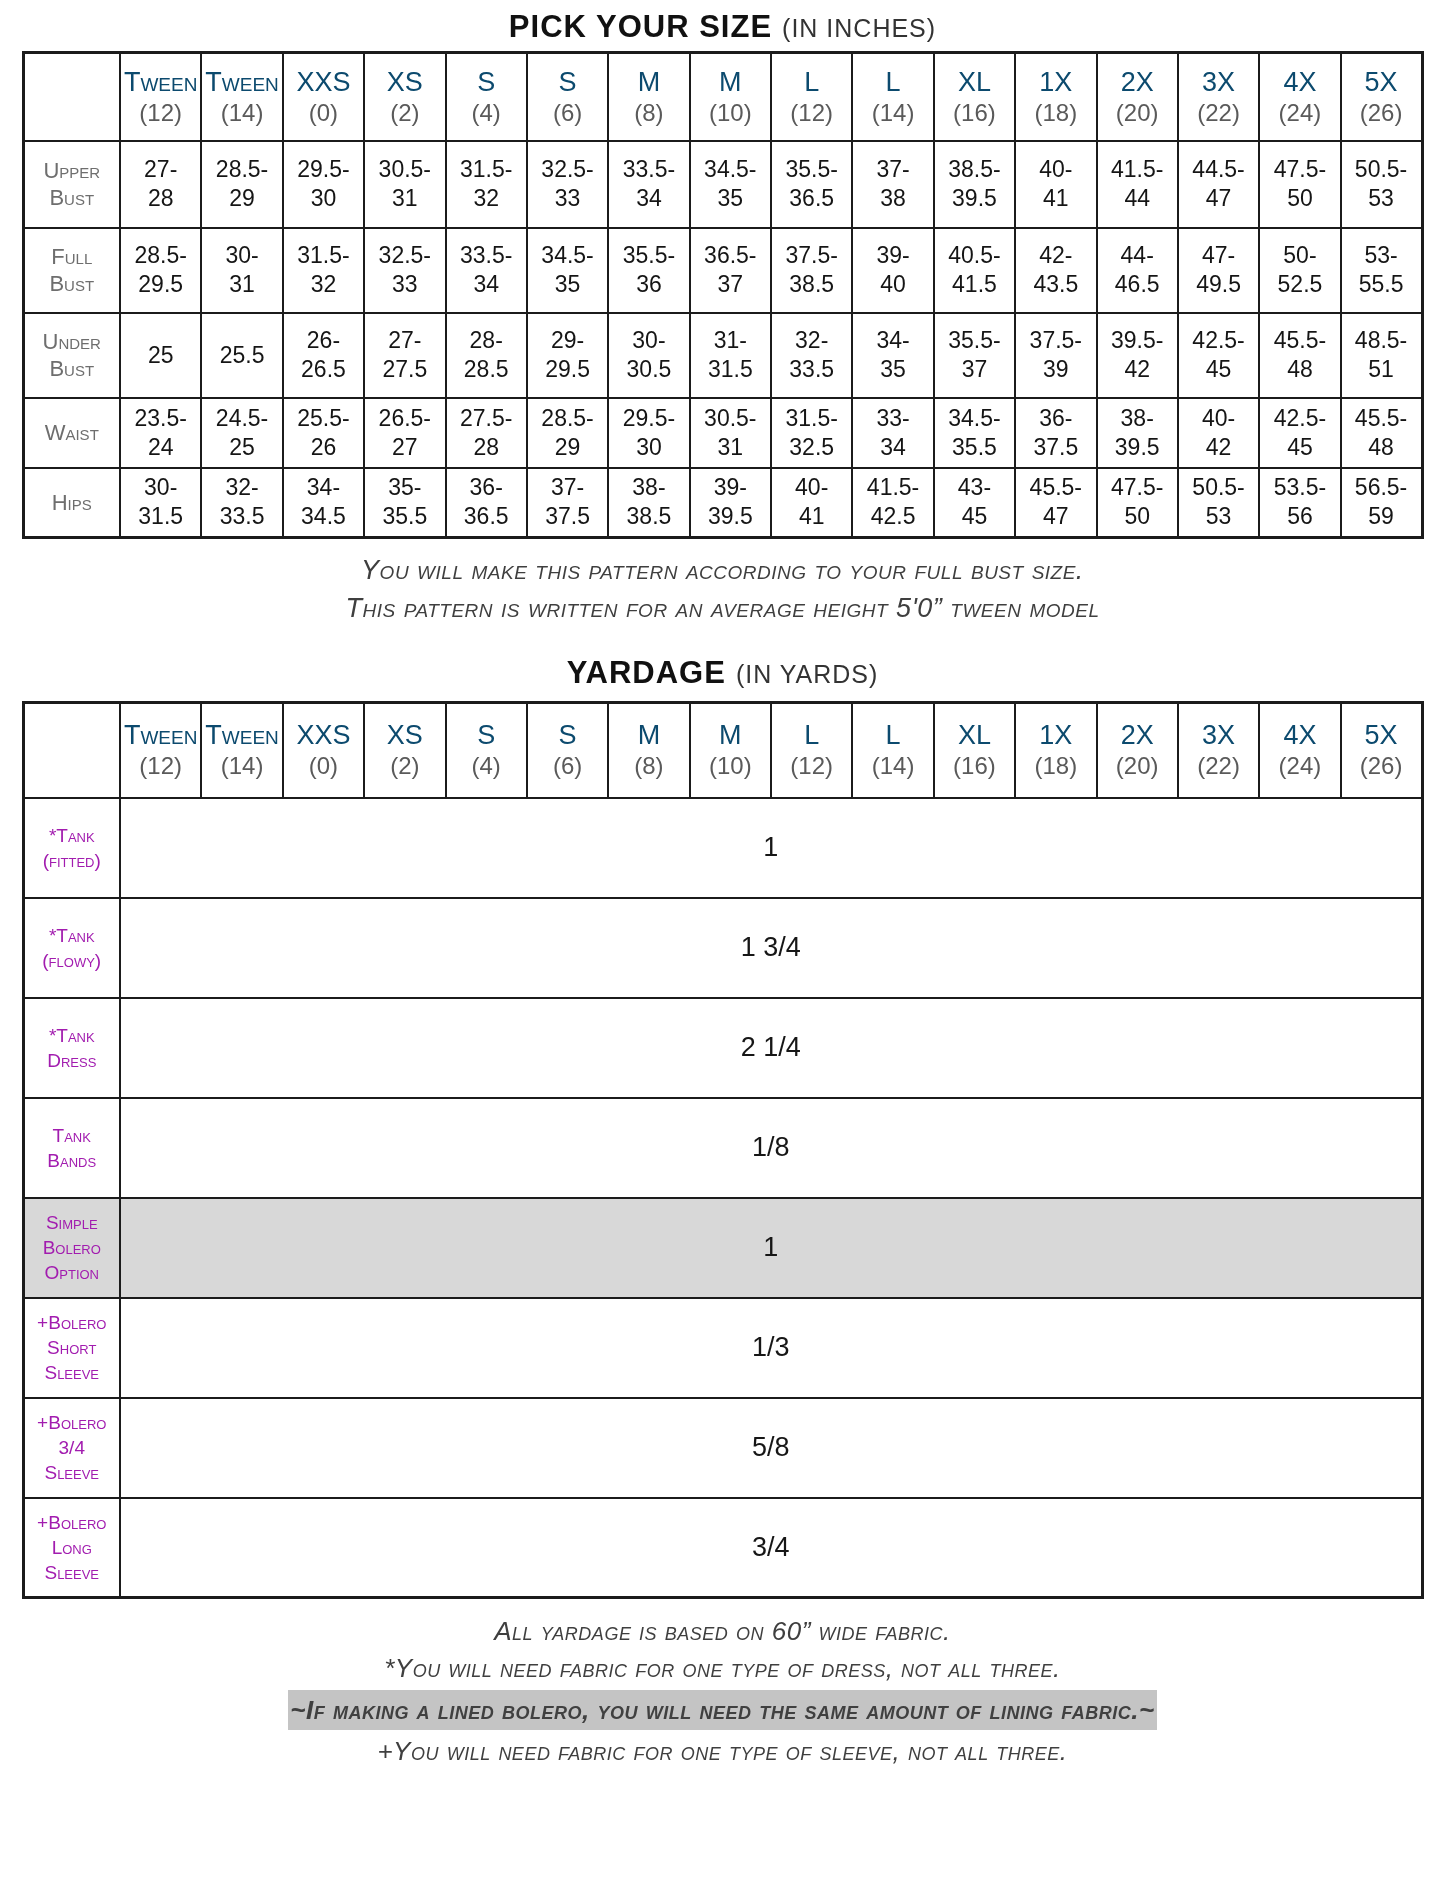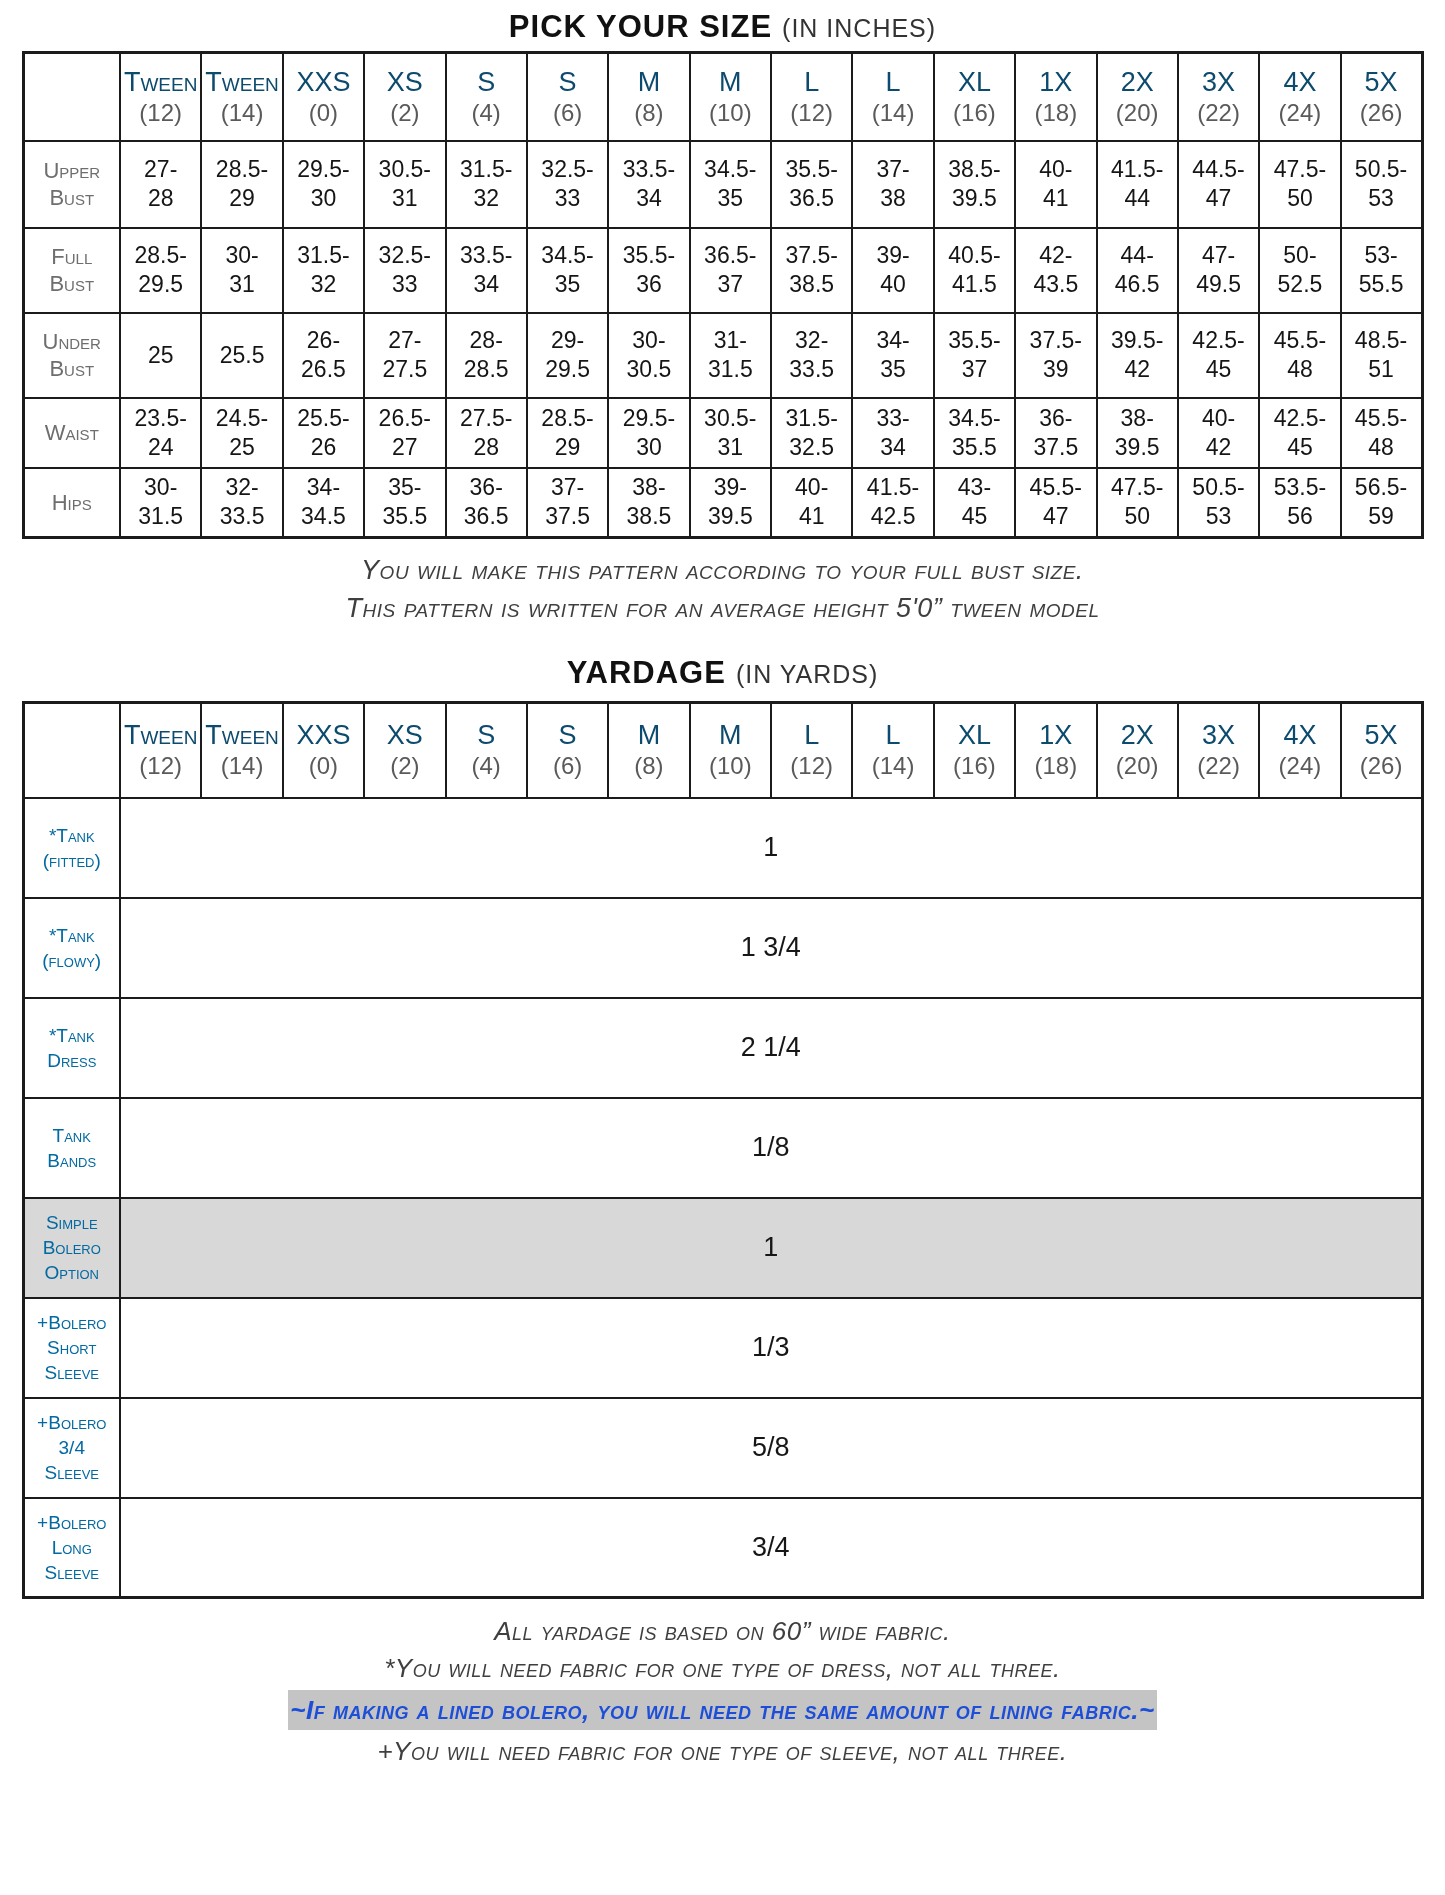--- a/index.html
+++ b/index.html
@@ -66,32 +66,32 @@
     font-size:27px;line-height:38px;color:var(--note-gray);
     letter-spacing:0.5px;
   }
 
   
   .yardage-table thead tr{height:95px;}
   .yardage-table tbody tr{height:100px;}
   .yardage-table tbody tr.shaded th,
   .yardage-table tbody tr.shaded td{background:var(--shaded-row);}
   th.y-label{
-    font-variant:small-caps;font-weight:normal;color:#0369a1;
+    font-variant:small-caps;font-weight:normal;color:#a21caf;
     font-size:19px;line-height:25px;
   }
   td.ycell{font-size:27px;color:#161616;}
 
   
   .notes-yardage{margin-top:14px;}
   .notes-yardage .note-line{font-size:26px;line-height:37px;}
   .notes-yardage .hl-line{line-height:46px;}
   .notes-yardage .hl{
     background:var(--highlight);
-    font-weight:bold;color:#1d4ed8;
+    font-weight:bold;color:#404040;
     padding:5px 2px;
   }
 </style>
 </head>
 <body>
 
 <div class="page">
 
   <h1 class="title"><span class="t-main">PICK YOUR SIZE</span><span class="t-sub">(IN INCHES)</span></h1>
 

